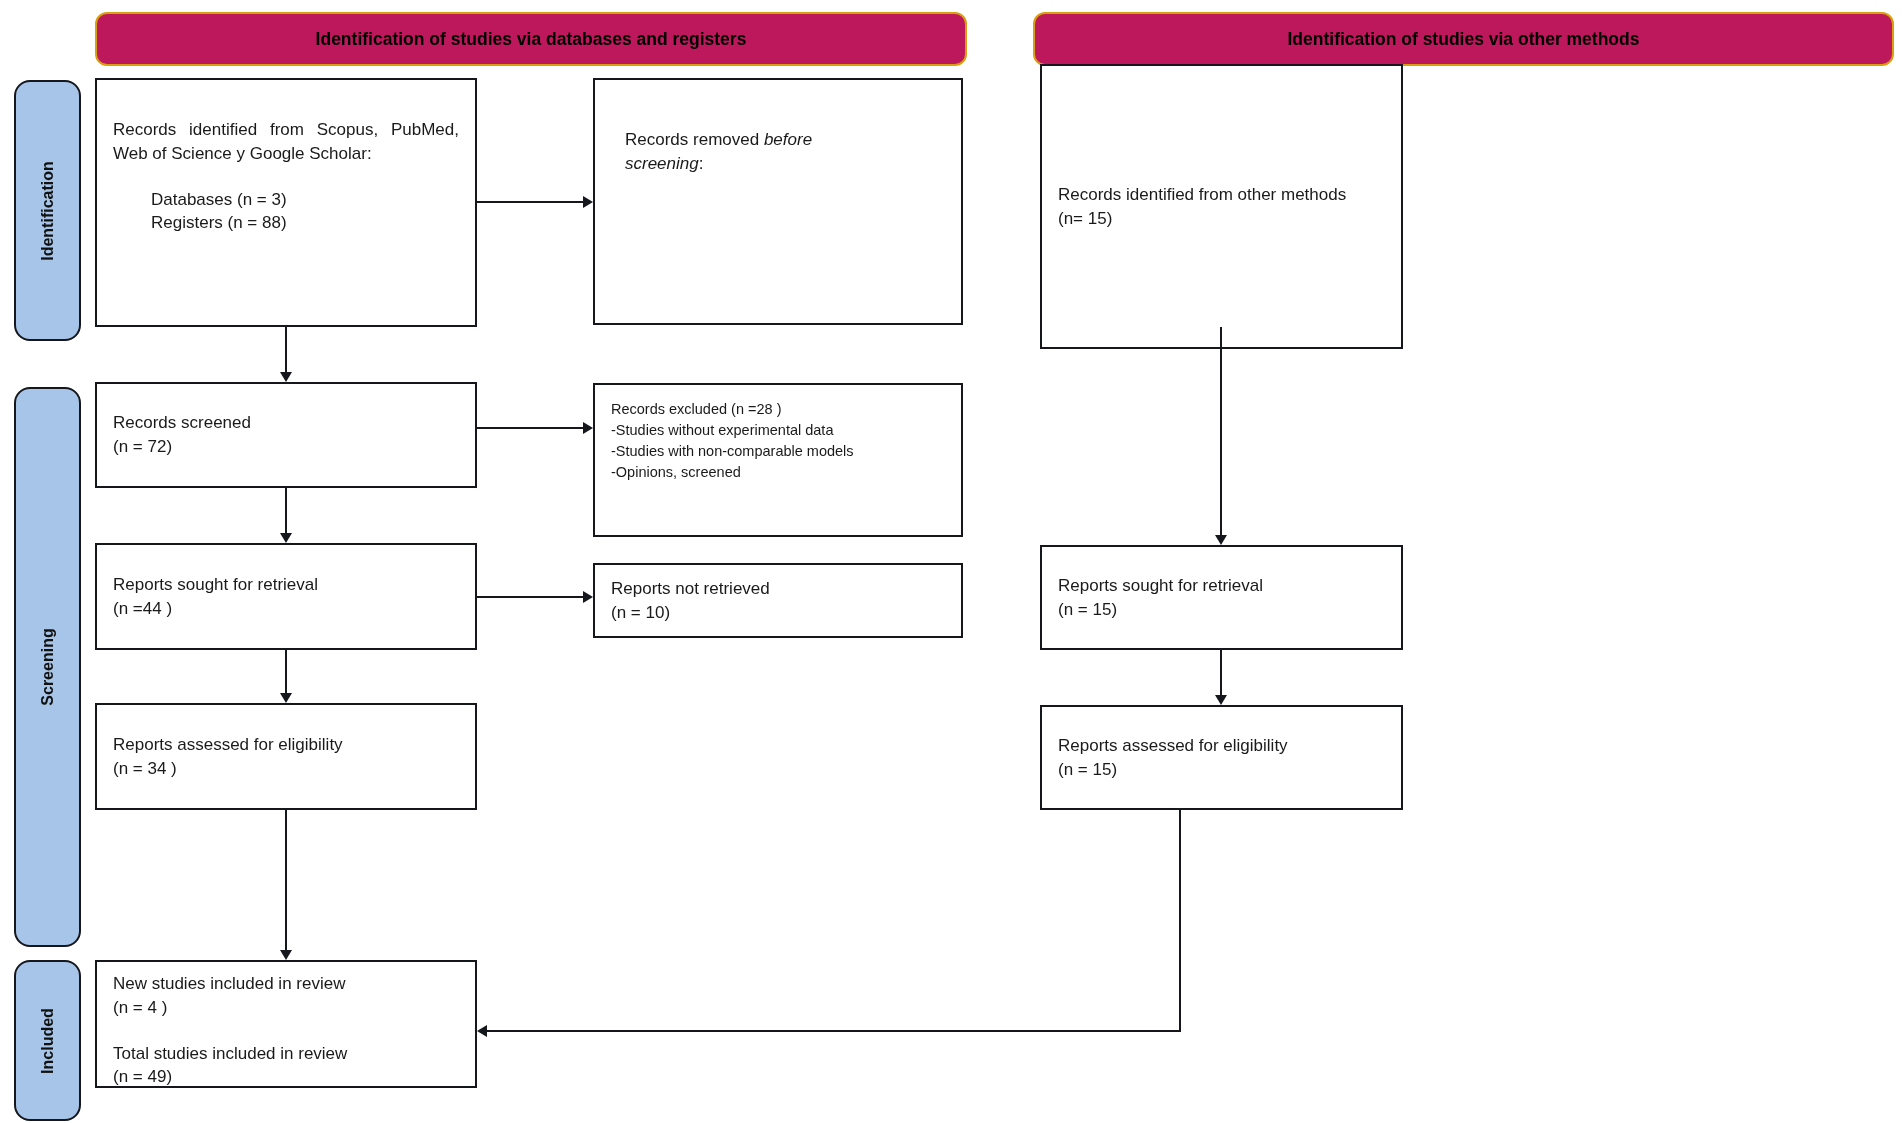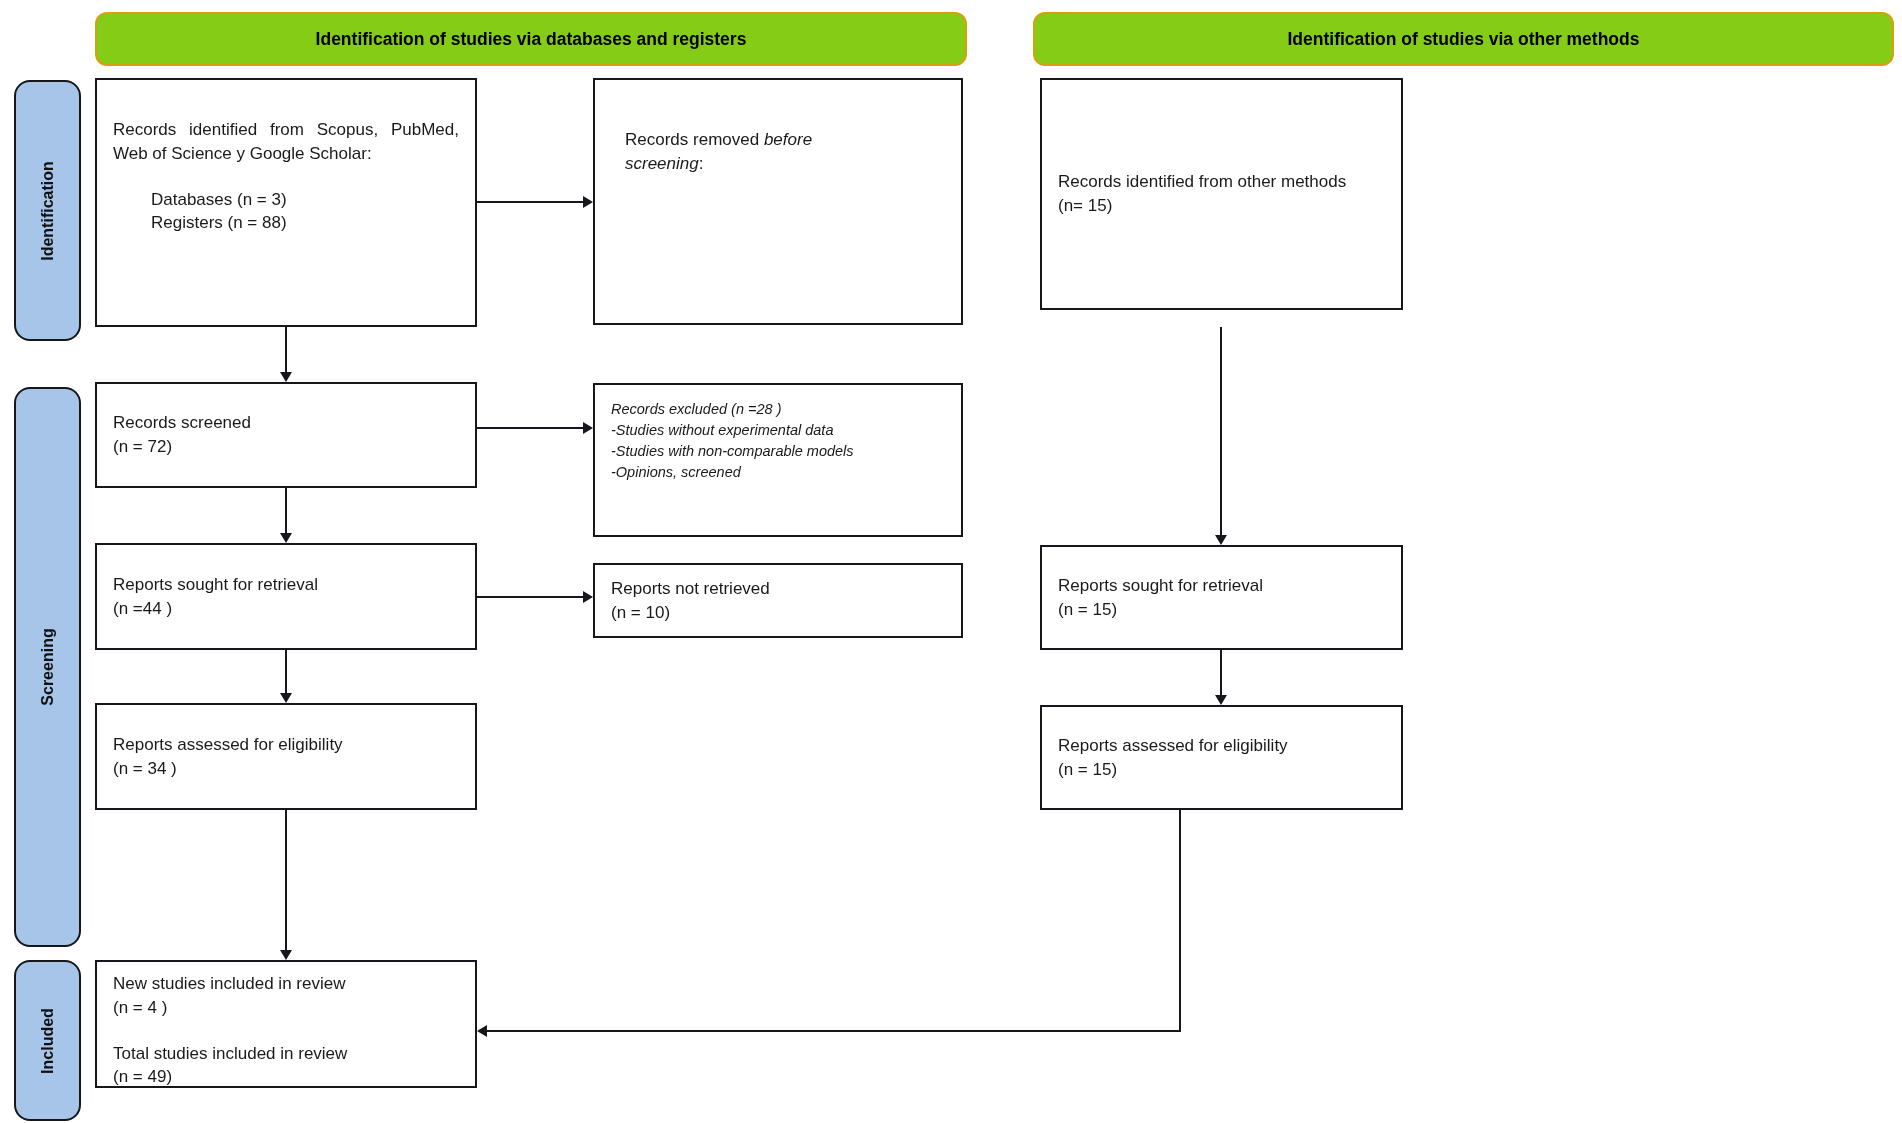--- a/index.html
+++ b/index.html
@@ -4,21 +4,21 @@
 <style>
   html,body{margin:0;padding:0;background:#ffffff;}
   body{
     width:1902px;height:1123px;position:relative;overflow:hidden;
     font-family:"Liberation Sans","DejaVu Sans",sans-serif;color:#1a1a1a;
   }
 
   
   .col-header{
     position:absolute;top:12px;height:50px;
-    background:#84cc16;border:2px solid #d99f0e;border-radius:12px;
+    background:#be185d;border:2px solid #d99f0e;border-radius:12px;
     display:flex;align-items:center;justify-content:center;
     font-weight:bold;font-size:17.5px;color:#000;
   }
   .col-header.left{left:95px;width:868px;}
   .col-header.right{left:1033px;width:857px;}
 
   
   .side-label{
     position:absolute;left:14px;width:63px;
     background:#A7C5E8;border:2px solid #15171c;border-radius:16px;
@@ -37,21 +37,21 @@
     position:absolute;background:#fff;border:2px solid #15171c;
     font-size:17px;line-height:1.4;box-sizing:border-box;
   }
   .fbox .pad{padding:14px 16px;}
   .col1{left:95px;width:382px;}
   .col2{left:593px;width:370px;}
   .col3{left:1040px;width:363px;}
 
   .box-a{top:78px;height:249px;}
   .box-b{top:78px;height:247px;}
-  .box-c{top:78px;height:232px;display:flex;align-items:center;}
+  .box-c{top:64px;height:285px;display:flex;align-items:center;}
   .box-d{top:382px;height:106px;display:flex;align-items:center;}
   .box-e{top:383px;height:154px;font-size:14.5px;line-height:1.45;}
   .box-f{top:543px;height:107px;display:flex;align-items:center;}
   .box-g{top:563px;height:75px;display:flex;align-items:center;}
   .box-h{top:545px;height:105px;display:flex;align-items:center;}
   .box-i{top:703px;height:107px;display:flex;align-items:center;}
   .box-j{top:705px;height:105px;display:flex;align-items:center;}
   .box-k{top:960px;height:128px;}
 
   .justify{ text-align:justify;}
@@ -128,21 +128,21 @@
   </div>
 </div>
 
 <div class="fbox col2 box-b">
   <div class="pad" style="padding-top:48px;padding-left:22px;">
     <div class="narrow"><span>Records removed </span><span class="ital">before screening</span><span>:</span></div>
   </div>
 </div>
 
 <div class="fbox col2 box-e">
-  <div class="pad" style="font-style:italic;">
+  <div class="pad" style="">
     <div>Records excluded (n =28 )</div>
     <div>-Studies without experimental data</div>
     <div>-Studies with non-comparable models</div>
     <div>-Opinions, screened</div>
   </div>
 </div>
 
 <div class="fbox col2 box-g">
   <div class="pad">
     <div>Reports not retrieved</div>

